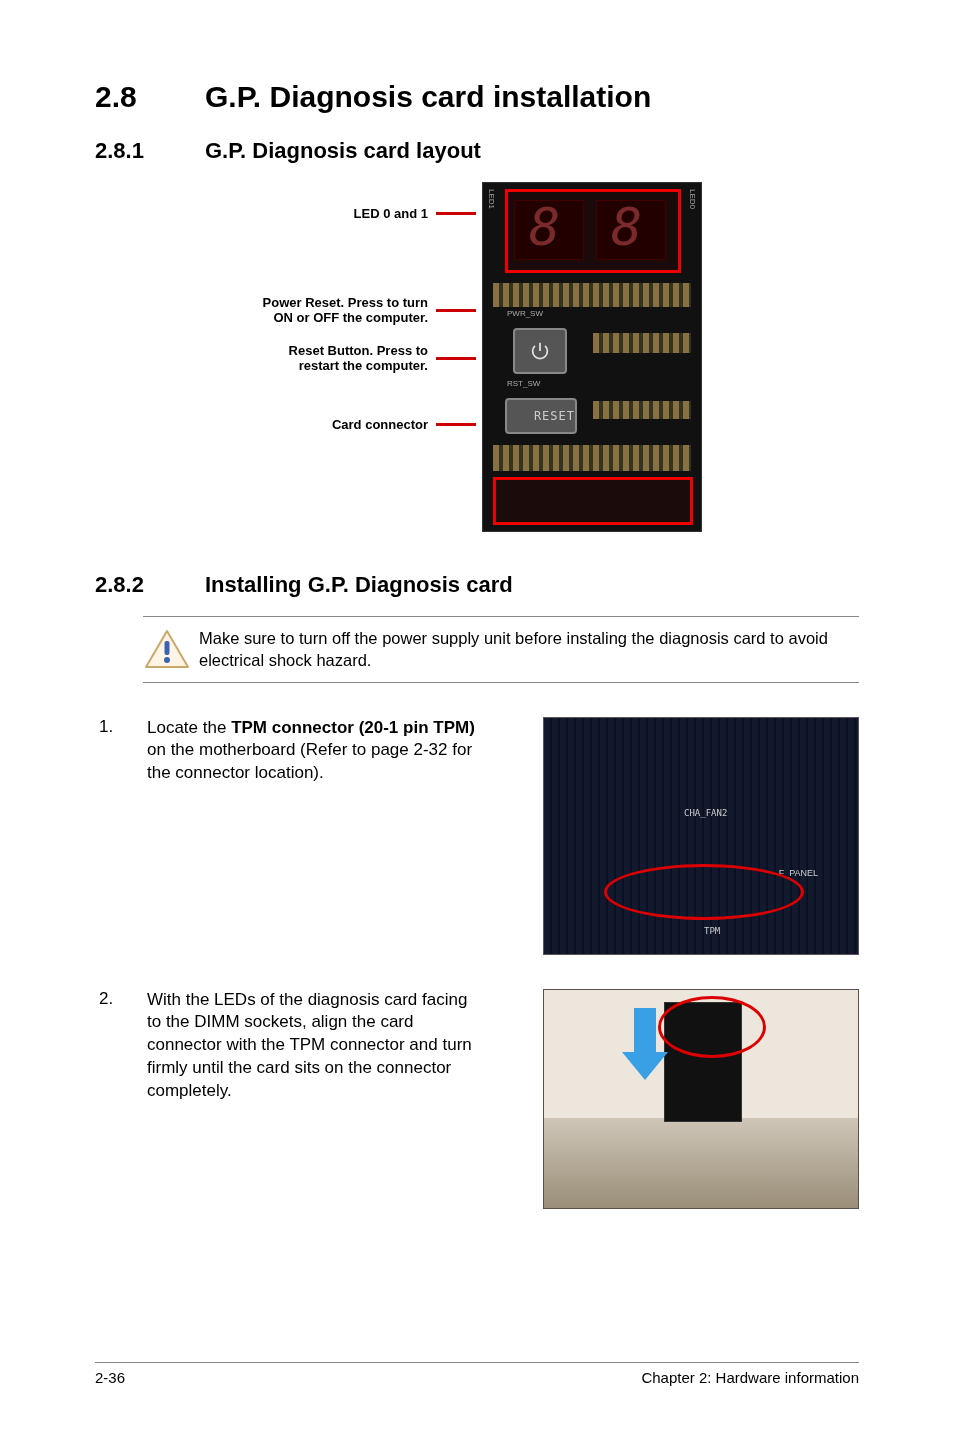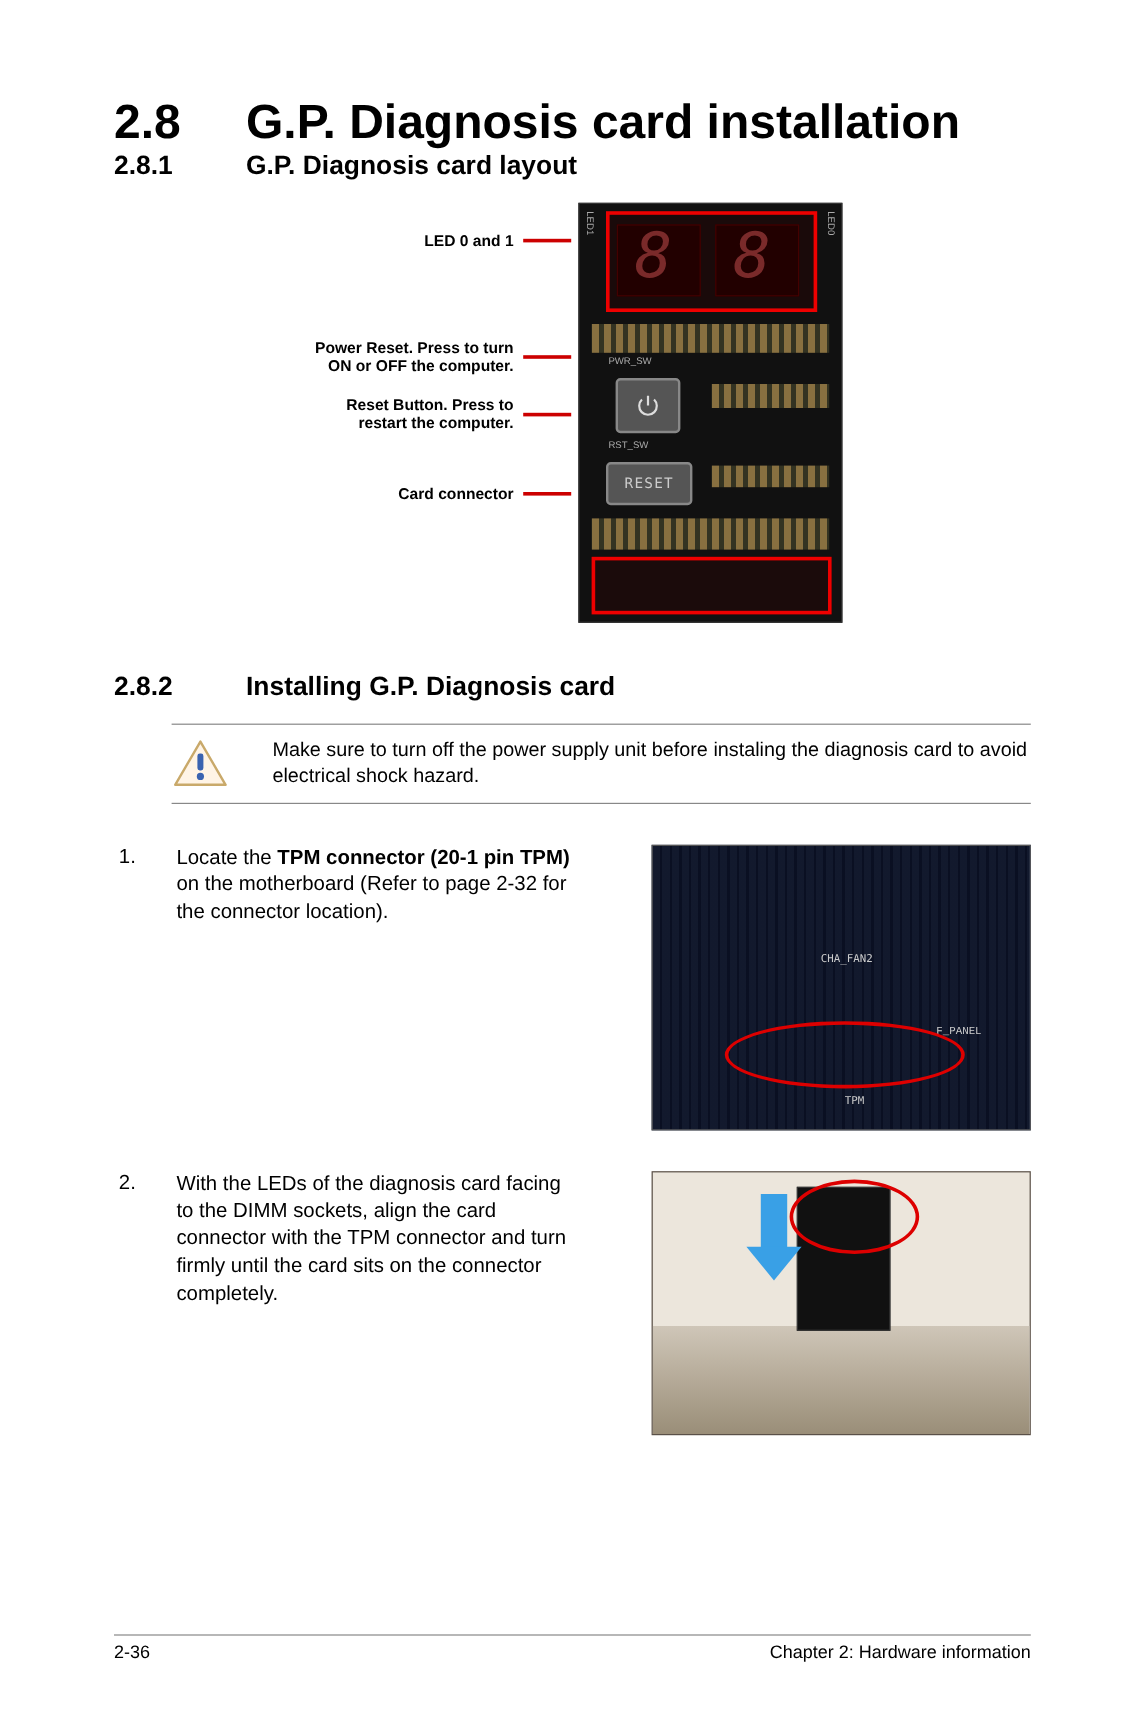--- a/index.html
+++ b/index.html
@@ -6,23 +6,24 @@
   body {
     font-family: Arial, Helvetica, sans-serif;
     background: #fff;
     color: #000;
     width: 954px;
     height: 1438px;
     position: relative;
     padding: 80px 95px 0 95px;
   }
   .h1 {
-    font-size: 40px;
+    font-size: 30px;
     font-weight: bold;
     font-family: Verdana, Arial, sans-serif;
+    margin-bottom: 24px;
   }
   .h1 .secnum { display: inline-block; width: 110px; }
   .h2 {
     font-size: 22px;
     font-weight: bold;
     margin-bottom: 18px;
   }
   .h2 .secnum { display: inline-block; width: 110px; }
   .diagram {
     display: flex;
@@ -60,42 +61,42 @@
     border: 3px solid #e00;
   }
   .led-box { top: 6px; left: 22px; width: 176px; height: 84px; background: rgba(40,0,0,.4); }
   .power-btn {
     position: absolute; top: 145px; left: 30px; width: 54px; height: 46px;
     background: #555; border: 2px solid #888; border-radius: 4px; display:flex; align-items:center; justify-content:center;
     color:#ddd; font-size:22px;
   }
   .reset-btn {
     position: absolute; top: 215px; left: 22px; width: 72px; height: 36px;
-    background: #555; border: 2px solid #888; border-radius: 4px; display:flex; align-items:center; justify-content:center;
+    background: #555; border: 2px solid #888; border-radius: 4px; display:flex; align-items:center; justify-content:flex-end;
     color:#ccc; font-size:12px; font-family: monospace; letter-spacing:1px;
   }
   .pin-strip {
     position: absolute; left: 10px; right: 10px; background: repeating-linear-gradient(90deg,#887040 0 6px,#332 6px 10px);
   }
   .conn-box { bottom: 6px; left: 10px; width: 200px; height: 48px; background: rgba(30,10,10,.8); }
   .seven-seg {
     display:inline-block; width:70px; height:60px; margin:8px 6px;
     background:#200; border:1px solid #400; position:relative;
   }
   .seven-seg span { position:absolute; color:#7a2a2a; font-family:monospace; font-size:52px; left:14px; top:-4px; font-style:italic;}
   .tiny-label {
     position:absolute; color:#aaa; font-size:8px; font-family:Liberation Sans, sans-serif;
   }
 
   .h2b { margin-top: 4px; }
 
   .note-row {
     display: flex;
     align-items: center;
-    gap: 36px;
+    gap: 8px;
     border-top: 1px solid #888;
     border-bottom: 1px solid #888;
     padding: 10px 0;
     margin: 14px 0 34px 48px;
     width: 716px;
   }
   .warn-icon {
     width: 48px; height: 42px; flex: none;
     display:flex; align-items:center; justify-content:center;
   }
@@ -135,21 +136,21 @@
   }
   .arrow-head {
     position:absolute; left:78px; top:62px; width:0;height:0;
     border-left:23px solid transparent; border-right:23px solid transparent; border-top:28px solid #39a0e6;
   }
   .mb-chips { position:absolute; inset:0; background:
     linear-gradient(0deg, rgba(0,0,0,.3), rgba(0,0,0,.3)),
     repeating-linear-gradient(90deg,#1a2440 0 6px,#0e1630 6px 8px);
   }
   .mb-fanlabel { position:absolute; color:#ccc; font-size:9px; top:90px; left:140px; font-family:monospace;}
-  .mb-panel  { position:absolute; color:#ccc; font-size:9px; top:150px; right:40px; font-family:Liberation Mono, monospace;}
+  .mb-panel  { position:absolute; color:#ccc; font-size:9px; top:150px; right:40px; font-family:Liberation Sans, sans-serif;}
   .mb-tpm    { position:absolute; color:#ccc; font-size:9px; bottom:18px; left:160px; font-family:monospace;}
   .angle-mb {
     position:absolute; left:0; right:0; bottom:0; height:90px;
     background:linear-gradient(180deg,#cfc6b8,#9a8e78);
   }
 
   .footer {
     position: absolute;
     bottom: 52px;
     left: 95px;

